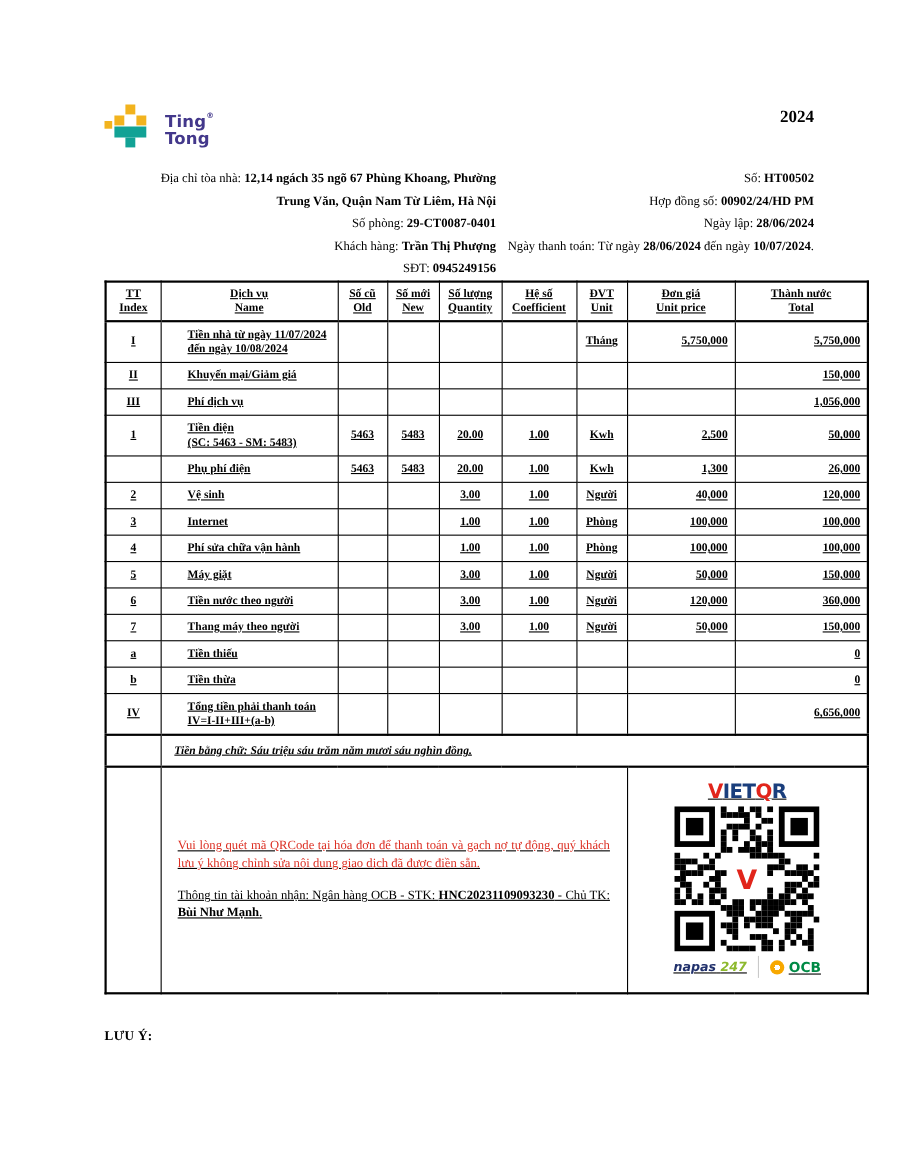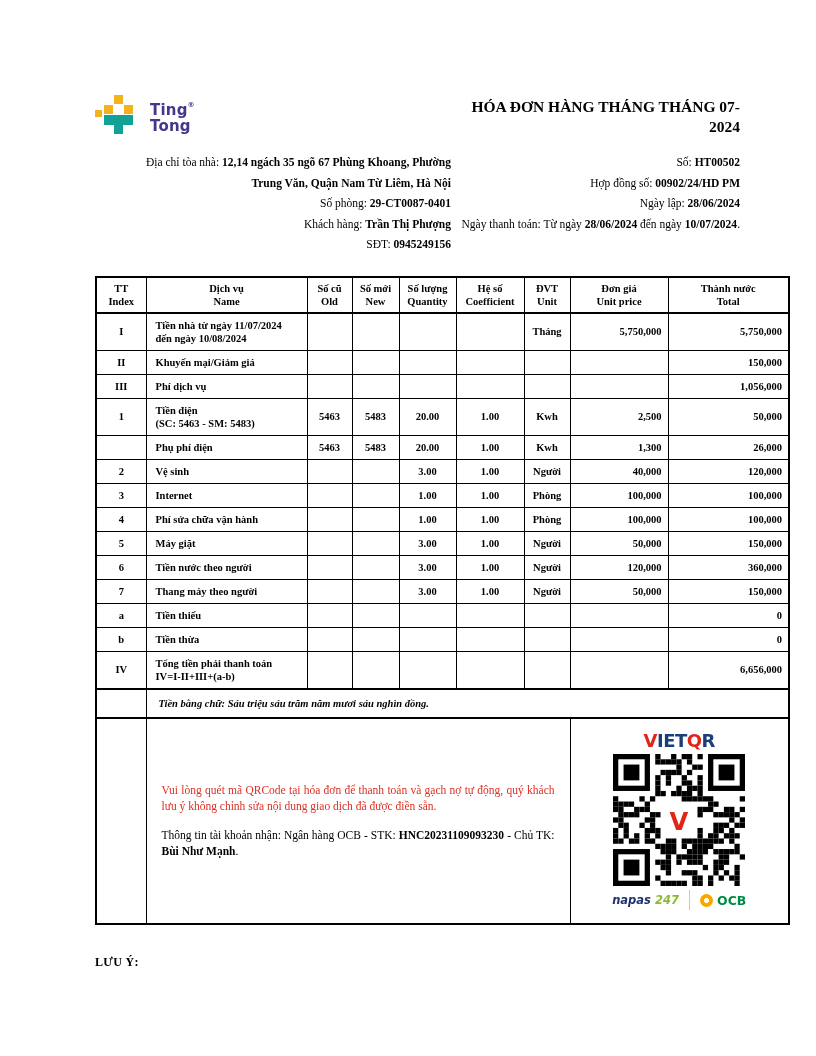--- a/index.html
+++ b/index.html
@@ -23,29 +23,29 @@
   .doc-title span{display:block;}
 
   
   .info{display:flex;justify-content:space-between;margin-top:11px;font-size:11.5px;line-height:20.6px;}
   .info p{margin:0;text-align:right;}
   .info b{font-weight:bold;}
   .info-left{width:356px;}
   .info-right{flex:1;text-align:right;padding-right:48px;}
 
   
-  table.invoice{border-collapse:collapse;width:693px;margin-top:21px;table-layout:fixed;
-                border:2px solid #000;}
+  table.invoice{border-collapse:collapse;width:693px;margin-top:0;table-layout:fixed;
+                border:2px solid #000;text-decoration:underline;}
   .invoice th,.invoice td{border:1px solid #000;font-size:10.5px;font-weight:bold;
                           line-height:13px;vertical-align:middle;}
   .invoice th{padding:4px 2px;text-align:center;border-bottom:2.5px solid #000;}
   .invoice td{padding:5px 6px;height:13px;}
   .invoice td.ctr{text-align:center;}
   .invoice td.num{text-align:right;}
-  .invoice td.name-cell{text-align:left;padding-left:9px;}
+  .invoice td.name-cell{text-align:left;padding-left:24px;}
   .cell-sub{display:block;}
   .cell-sub:empty{display:none;}
 
   .words-row td{border-top:2px solid #000;height:17px;}
   .words-cell{font-weight:normal;font-style:italic;padding-left:12px !important;}
   .words-cell b{font-weight:bold;}
 
   .qr-row td{border-top:2px solid #000;height:192px;padding:0;}
   .qr-text{vertical-align:middle;text-align:left;padding:0 15px !important;}
   .qr-text p{margin:0;font-size:11.5px;font-weight:normal;line-height:16.5px;text-align:justify;}
@@ -84,21 +84,20 @@
           <div class="sq y" style="left:0;top:15px;width:7px;height:7px;"></div>
           <div class="sq t" style="left:9px;top:20px;width:29px;height:10px;"></div>
           <div class="sq t" style="left:19px;top:30px;width:9px;height:9px;"></div>
         </div>
         <div class="brand-text">
           <span>Ting</span><sup>®</sup><br>
           <span>Tong</span>
         </div>
       </div>
       <div class="doc-title">
-        <span>HÓA ĐƠN HÀNG THÁNG THÁNG 07-</span>
         <span>2024</span>
       </div>
     </div>
 
     <div class="info">
       <div class="info-left">
         <p>
           <span>Địa chỉ tòa nhà: </span><b>12,14 ngách 35 ngõ 67 Phùng Khoang, Phường</b><br>
           <b>Trung Văn, Quận Nam Từ Liêm, Hà Nội</b>
         </p>

